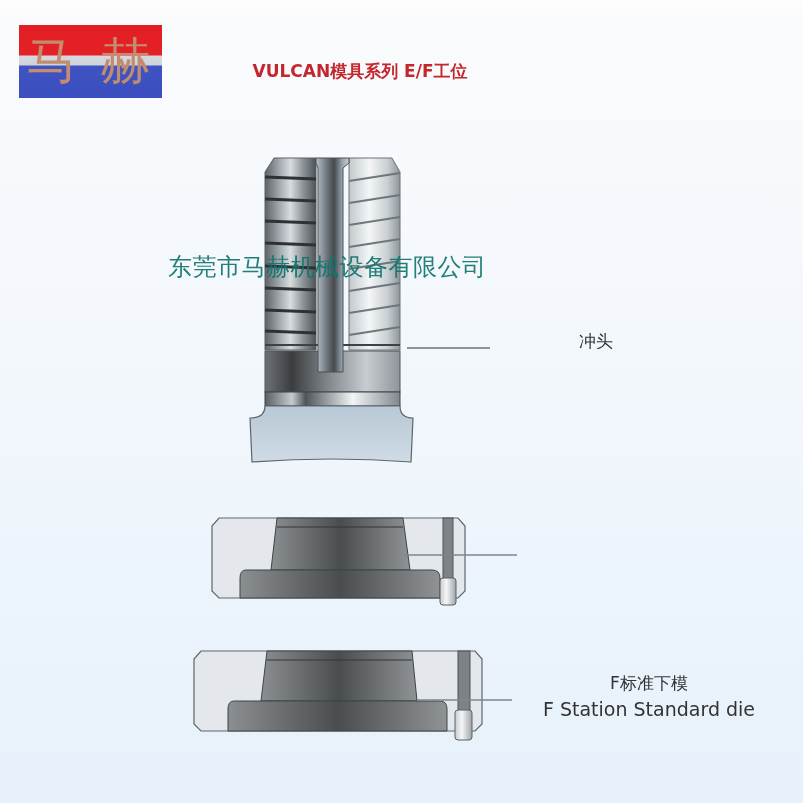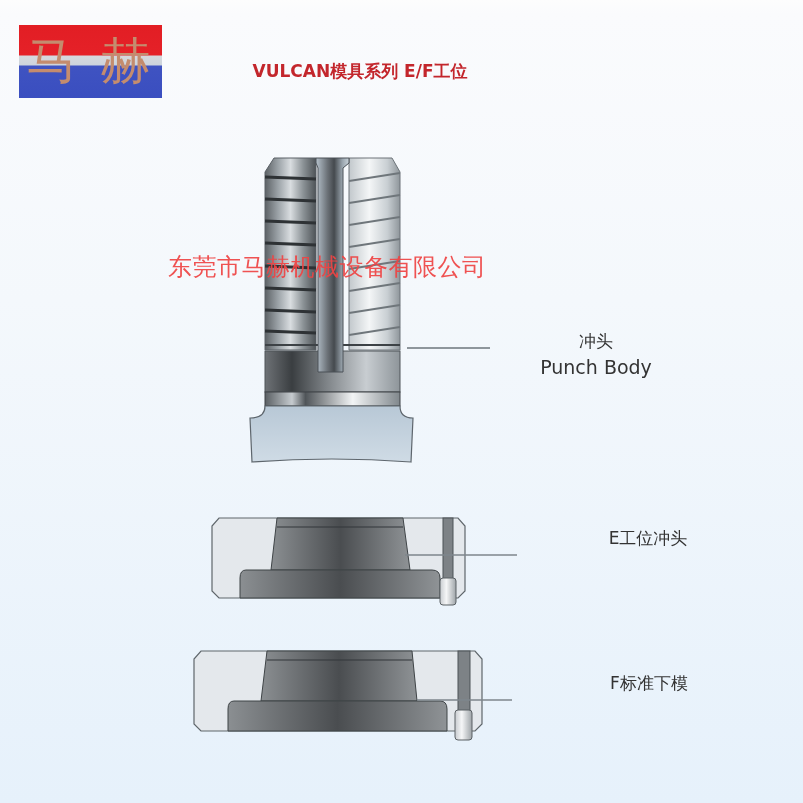--- a/index.html
+++ b/index.html
@@ -18,21 +18,21 @@
     font-family: "DejaVu Serif", "Liberation Serif", serif;
     font-size: 50px; line-height: 64px; color: #c48c6e; letter-spacing: 4px;
   }
   .title {
     left: 200px; top: 43px; width: 320px; text-align: center;
     color: #c3262c; font-weight: bold; font-size: 17px; line-height: 24px; margin-top: 16px;
   }
   .watermark {
     left: 168px; top: 251px; width: 380px; text-align: left;
     font-family: "DejaVu Serif", "Liberation Serif", serif;
-    font-size: 24px; line-height: 32px; color: #ef4444; letter-spacing: 0.5px;
+    font-size: 24px; line-height: 32px; color: #0f766e; letter-spacing: 0.5px;
     white-space: nowrap; z-index: 5; opacity: 0.92;
   }
   .label { color: #333; text-align: center; font-size: 19px; line-height: 26px; white-space: nowrap; }
   .label .cn { font-size: 17px; }
   svg { position: absolute; left: 0; top: 0; }
 </style>
 </head>
 <body>
 
 <div class="abs logo">
@@ -153,22 +153,21 @@
 
   <line x1="407" y1="348" x2="490" y2="348" stroke="#8e969c" stroke-width="2"></line>
   <line x1="405" y1="555" x2="517" y2="555" stroke="#7e868c" stroke-width="1.5"></line>
   <line x1="417" y1="700" x2="512" y2="700" stroke="#7e868c" stroke-width="1.5"></line>
 </svg>
 
 <div class="abs watermark">东莞市马赫机械设备有限公司</div>
 
 <div class="abs label" style="left:526px; top:328px; width:140px;">
   <div class="cn">冲头</div>
-  <div>Punch Body</div>
 </div>
 
 <div class="abs label" style="left:528px; top:525px; width:240px;">
-  <div class="cn">E工位冲头</div>
 </div>
 
 <div class="abs label" style="left:525px; top:670px; width:248px;">
   <div class="cn">F标准下模</div>
+  <div>F Station Standard die</div>
 </div>
 
 </body></html>

